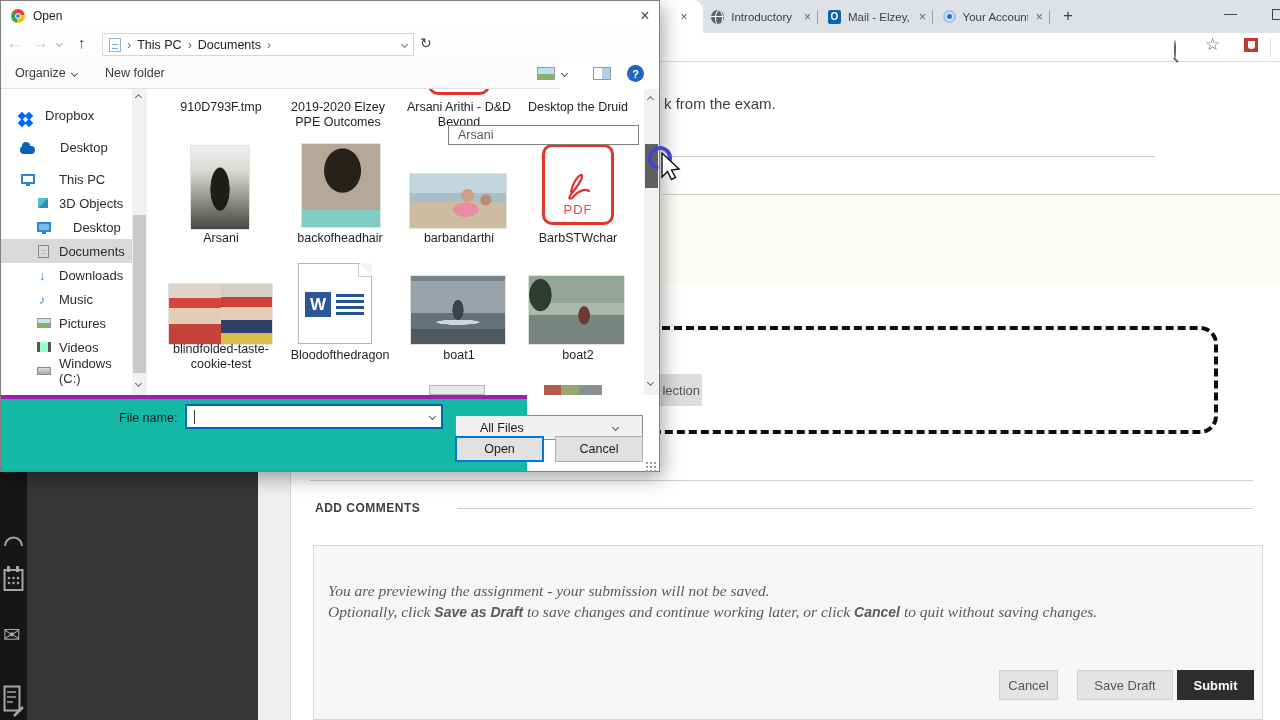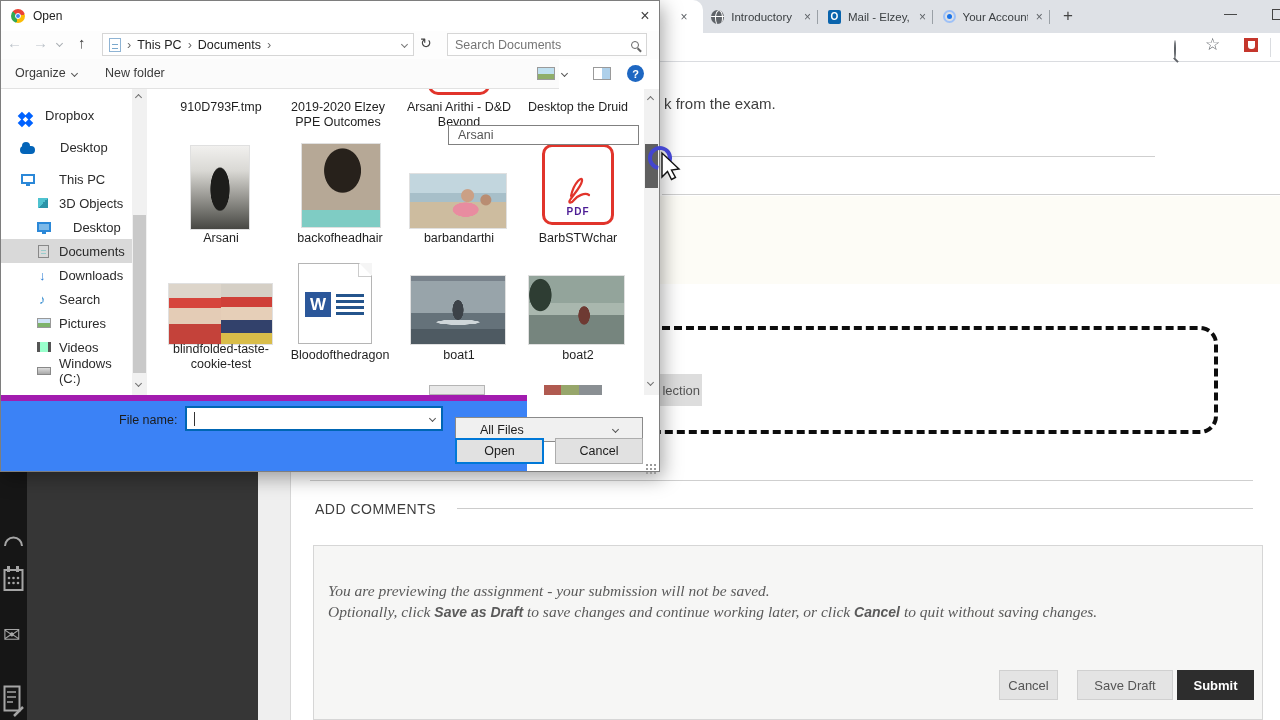--- a/index.html
+++ b/index.html
@@ -36,21 +36,21 @@
   .winbtn{color:#333;font-size:13px}
   .maxbox{width:11px;height:11px;border:1.5px solid #444}
   
   .blackstrip{left:0;top:62px;width:27px;height:658px;background:#161616}
   .darkpanel{left:27px;top:62px;width:231px;height:658px;background:#363636}
   .gutter{left:258px;top:62px;width:32px;height:658px;background:#efefef}
   .vline{left:290px;top:62px;width:1px;height:658px;background:#d7d7d7}
   .hr{background:#cfcfcf;height:1px}
   .dash{border:4px dashed #0d0d0d;border-radius:18px}
   .gbtn{background:#ddd;color:#555;font-size:13px;display:flex;align-items:center;justify-content:center}
-  .heading{font-size:14px;font-weight:normal;letter-spacing:.5px;color:#3e3e3e}
+  .heading{font-size:12px;font-weight:bold;letter-spacing:.5px;color:#3e3e3e}
   .instrbox{background:#f6f6f5;border:1px solid #d6d6d6}
   .instr{font-family:"Liberation Serif",serif;font-style:italic;font-size:15.5px;color:#5a5a5a;line-height:21px}
   .instr b{font-family:"Liberation Sans",sans-serif;font-size:14px}
   .act{font-size:13px;display:flex;align-items:center;justify-content:center;background:#e4e4e4;color:#555;border:1px solid #d0d0d0}
   .act-submit{background:#2d2d2d;color:#fff;border-color:#2d2d2d;font-weight:bold}
   .bbico{color:#a5a5a5;position:absolute;left:3px}
   
   .dlg{left:0;top:0;width:660px;height:472px;background:#fff;border:1px solid #7e7e7e;box-shadow:3px 6px 18px rgba(0,0,0,.35)}
   .dlg-title{font-size:12px;color:#222}
   .chrome{width:14px;height:14px;border-radius:50%;background:#ea4335;background:conic-gradient(from -45deg,#ea4335 0 120deg,#fbbc05 0 240deg,#34a853 0 360deg);display:flex;align-items:center;justify-content:center}
@@ -87,28 +87,28 @@
   .th-arsani{background:radial-gradient(ellipse 16px 36px at 50% 52%,#1d1d1b 0 58%,rgba(29,29,27,0) 62%),linear-gradient(180deg,#f1f0ee 0%,#d9d8d4 30%,#9b9a95 60%,#474743 100%)}
   .th-head{background:radial-gradient(ellipse 30px 36px at 52% 32%,#27211b 0 60%,rgba(39,33,27,0) 63%),linear-gradient(180deg,#b6a896 0 80%,#7fccc4 80% 100%)}
   .th-beach{background:radial-gradient(circle 7px at 60% 40%,#cba085 0 6px,transparent 7px),radial-gradient(circle 6px at 79% 48%,#b98d72 0 5px,transparent 6px),radial-gradient(ellipse 18px 10px at 58% 66%,#e88ca0 0 70%,transparent 74%),linear-gradient(180deg,#c2d6de 0 35%,#a7bfc9 35% 52%,#cdbc9f 52% 100%)}
   .th-kids{background:#d9d2c7;display:flex}
   .th-kids i{flex:1}
   .th-kids .k1{background:linear-gradient(180deg,#ddd5ca 0 24%,#d6453c 24% 40%,#e4ccb6 40% 66%,#c4423a 66% 100%)}
   .th-kids .k2{background:linear-gradient(180deg,#d5cfc5 0 22%,#cf4038 22% 38%,#e6cfb8 38% 60%,#32416b 60% 82%,#d9bd49 82% 100%)}
   .th-boat1{background:radial-gradient(ellipse 9px 16px at 50% 50%,#3c4248 0 60%,transparent 64%),radial-gradient(ellipse 34px 4px at 50% 68%,#cfd6d9 0 60%,transparent 66%),linear-gradient(180deg,#78828b 0 8%,#98a4aa 8% 55%,#65727a 55% 78%,#4e5a62 78% 100%)}
   .th-boat2{background:radial-gradient(ellipse 18px 26px at 12% 28%,#2e3d33 0 60%,transparent 64%),radial-gradient(ellipse 10px 16px at 58% 58%,#6e3a33 0 55%,transparent 60%),linear-gradient(180deg,#93a49b 0 40%,#a9b7ae 40% 58%,#76857e 58% 100%)}
   .pdfic{position:absolute;background:#fff;border:3px solid #e1342b;border-radius:10px;display:flex;flex-direction:column;align-items:center;justify-content:flex-end;padding-bottom:5px}
-  .pdfic .lbl{font-size:10px;font-weight:bold;color:#4c1d95;letter-spacing:1px}
+  .pdfic .lbl{font-size:13px;font-weight:normal;color:#ef4444;letter-spacing:1px}
   .arc{position:absolute;border:3px solid #e1342b;border-top:none;border-radius:0 0 12px 12px;background:#fff}
   .docic{position:absolute;background:#fff;border:1px solid #b5b5b5}
   .docic .fold{position:absolute;top:-1px;right:-1px;width:0;height:0;border-top:13px solid #f5f5f5;border-left:13px solid transparent;box-shadow:-1px 1px 0 #ccc}
   .docic .w{position:absolute;left:6px;top:28px;width:26px;height:25px;background:#2b579a;color:#fff;font-weight:bold;font-size:17px;display:flex;align-items:center;justify-content:center}
   .docic .l{position:absolute;left:37px;width:28px;height:3px;background:#24548c}
   .tip{position:absolute;background:#fff;border:1px solid #808080;font-size:12.5px;color:#555;padding:2px 9px;white-space:nowrap}
-  .footer{left:0;top:394px;width:526px;height:76px;background:#3b82f6;border-top:6px solid #a21caf}
+  .footer{left:0;top:394px;width:526px;height:76px;background:#14b8a6;border-top:4px solid #a21caf}
   .fbtn{position:absolute;background:#e1e1e1;border:1px solid #adadad;font-size:12.5px;color:#1c1c1c;display:flex;align-items:center;justify-content:center}
   .fbtn.def{border:2px solid #0078d7}
   .grip{width:11px;height:11px;background:radial-gradient(#9a9a9a 1px,transparent 1.2px);background-size:4px 4px}
   .breakall{word-break:break-all}
 </style>
 </head>
 <body>
 
 <div class="screen">
 
@@ -221,24 +221,20 @@
       <div class="abs box flex" style="left:101px;top:2px;width:312px;height:23px;padding:0 6px;gap:6px">
         <span class="docico"></span>
         <span class="navtxt" style="color:#666">›</span>
         <span class="navtxt">This PC</span>
         <span class="navtxt" style="color:#666">›</span>
         <span class="navtxt">Documents</span>
         <span class="navtxt" style="color:#666">›</span>
         <span class="cv cv-d cv-sm" style="margin-left:auto;border-color:#777"></span>
       </div>
       <span class="abs" style="left:419px;top:4px;font-size:14px;color:#454545">↻</span>
-      <div class="abs box flex" style="left:446px;top:2px;width:200px;height:23px;padding:0 7px">
-        <input style="border: none; outline: none; flex: 1 1 0%; font-size: 12.5px; color: rgb(51, 51, 51); font-family: inherit; background: transparent;" placeholder="Search Documents">
-        <span class="smag"></span>
-      </div>
     </div>
 
     <div class="abs" style="left:0;top:58px;width:558px;height:30px;background:#fbfbfb;border-bottom:1px solid #e2e2e2">
       <span class="abs flex" style="left:14px;top:7px;gap:6px;font-size:12.5px;color:#3b3b3b">
         <span>Organize</span>
           <span class="cv cv-d cv-sm" style="border-color:#555"></span>
       </span>
       <span class="abs" style="left:104px;top:7px;font-size:12.5px;color:#3b3b3b">New folder</span>
       <span class="abs tbicon" style="left:536px;top:8px;width:18px;height:13px;background:linear-gradient(180deg,#bfe0f0 0 55%,#8fae6a 55%)"></span>
       <span class="abs cv cv-d cv-sm" style="left:561px;top:12px;border-color:#555"></span>
@@ -270,21 +266,21 @@
       <div class="side-item sel" style="top:150px">
         <span class="sicon i-doc" style="left:37px"></span>
         <span style="margin-left:58px">Documents</span>
         </div>
       <div class="side-item" style="top:174px">
         <span class="sicon i-dl" style="left:38px">↓</span>
         <span style="margin-left:58px">Downloads</span>
         </div>
       <div class="side-item" style="top:198px">
         <span class="sicon i-note" style="left:38px">♪</span>
-        <span style="margin-left:58px">Search</span>
+        <span style="margin-left:58px">Music</span>
         </div>
       <div class="side-item" style="top:222px">
         <span class="sicon i-pic" style="left:36px"></span>
         <span style="margin-left:58px">Pictures</span>
         </div>
       <div class="side-item" style="top:246px">
         <span class="sicon i-vid" style="left:36px"></span>
         <span style="margin-left:58px">Videos</span>
         </div>
       <div class="side-item" style="top:270px">

